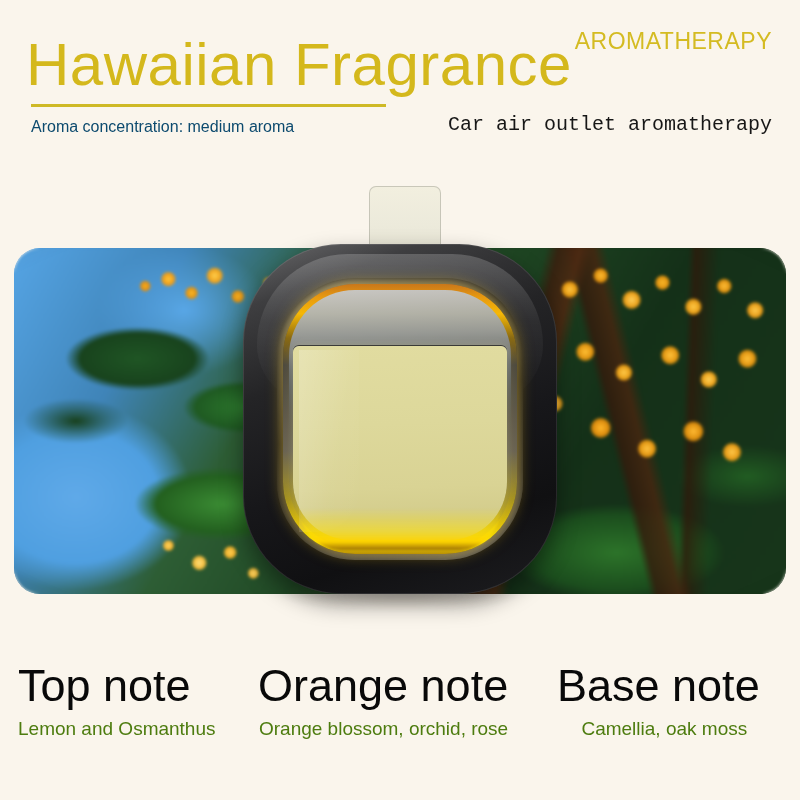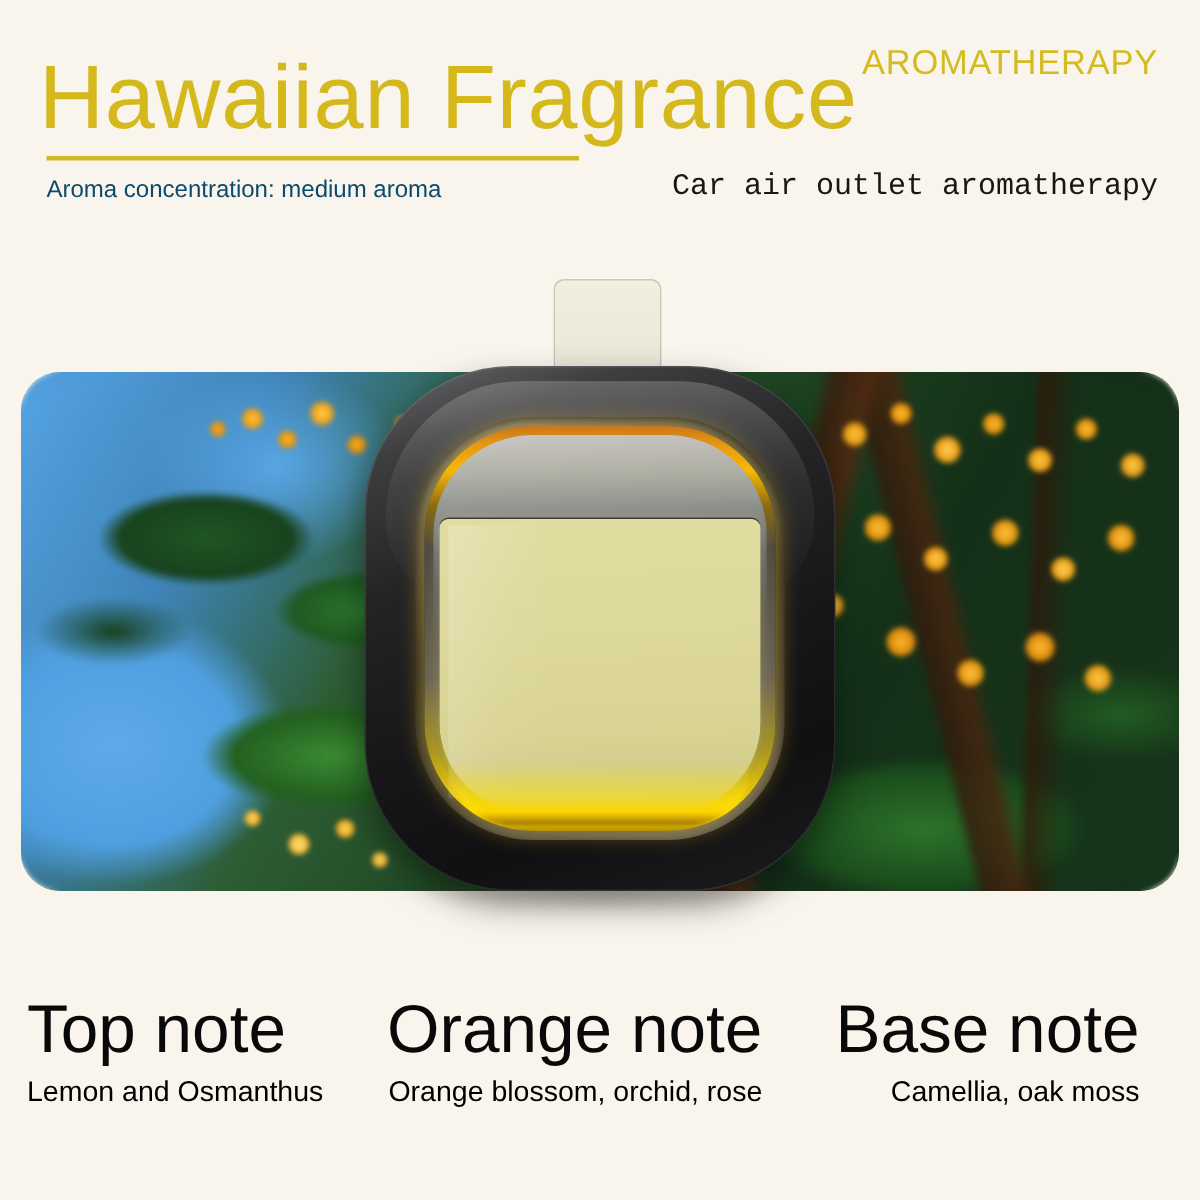--- a/index.html
+++ b/index.html
@@ -295,30 +295,30 @@
   .note-title {
     font-size: 45px;
     line-height: 52px;
     color: #090909;
     white-space: nowrap;
     font-weight: 400;
   }
   .note-desc {
     margin-top: 6px;
     font-size: 19px;
-    color: #000000;
+    color: #4d7c0f;
     white-space: nowrap;
   }
   #note-col-0 { left: 18px; }
   #note-col-0 .note-desc { text-align: left; }
   #note-col-1 { left: 258px; }
   #note-col-1 .note-title { text-align: left; }
   #note-col-1 .note-desc { text-align: right; margin-left: -8px; }
   #note-col-2 { left: 534px; margin-left: 23px; }
-  #note-col-2 .note-desc { text-align: right; margin-left: 12px; }
+  #note-col-2 .note-desc { text-align: center; margin-left: 12px; }
 </style>
 </head>
 <body>
 
 <div id="header">
 
   <div id="brand-eyebrow">AROMATHERAPY</div>
 
   <div id="product-title">Hawaiian Fragrance</div>
 

